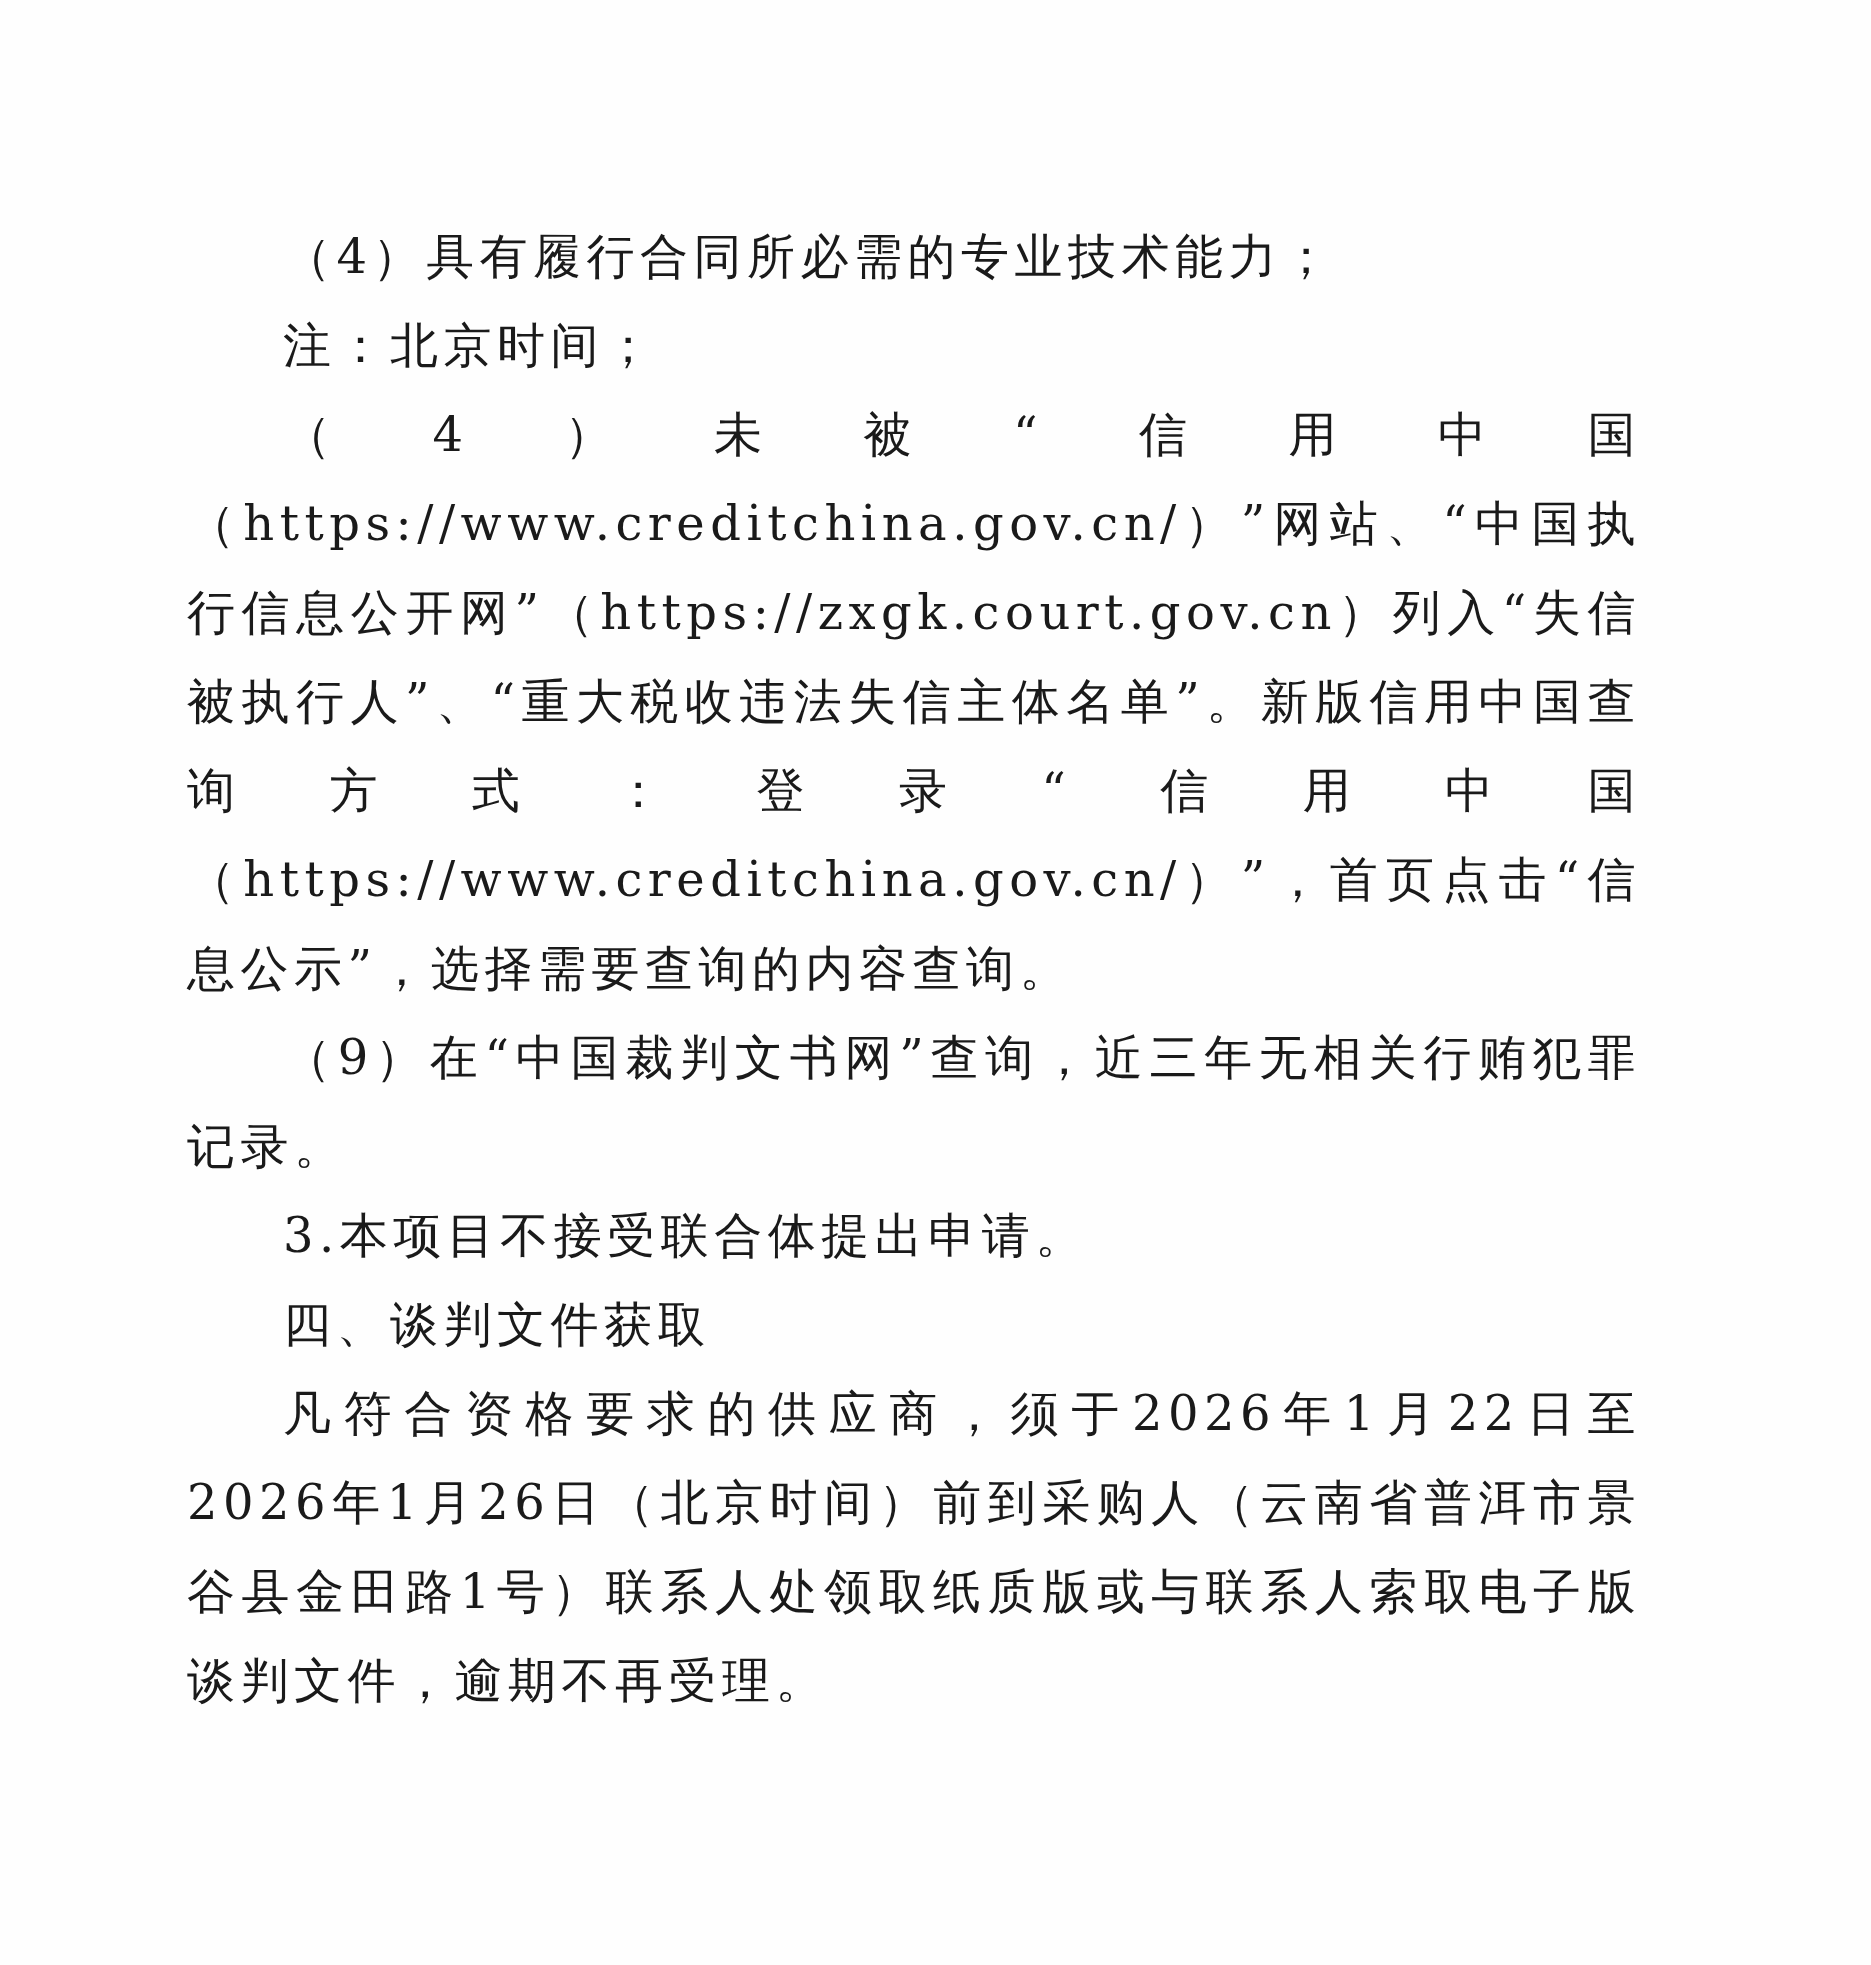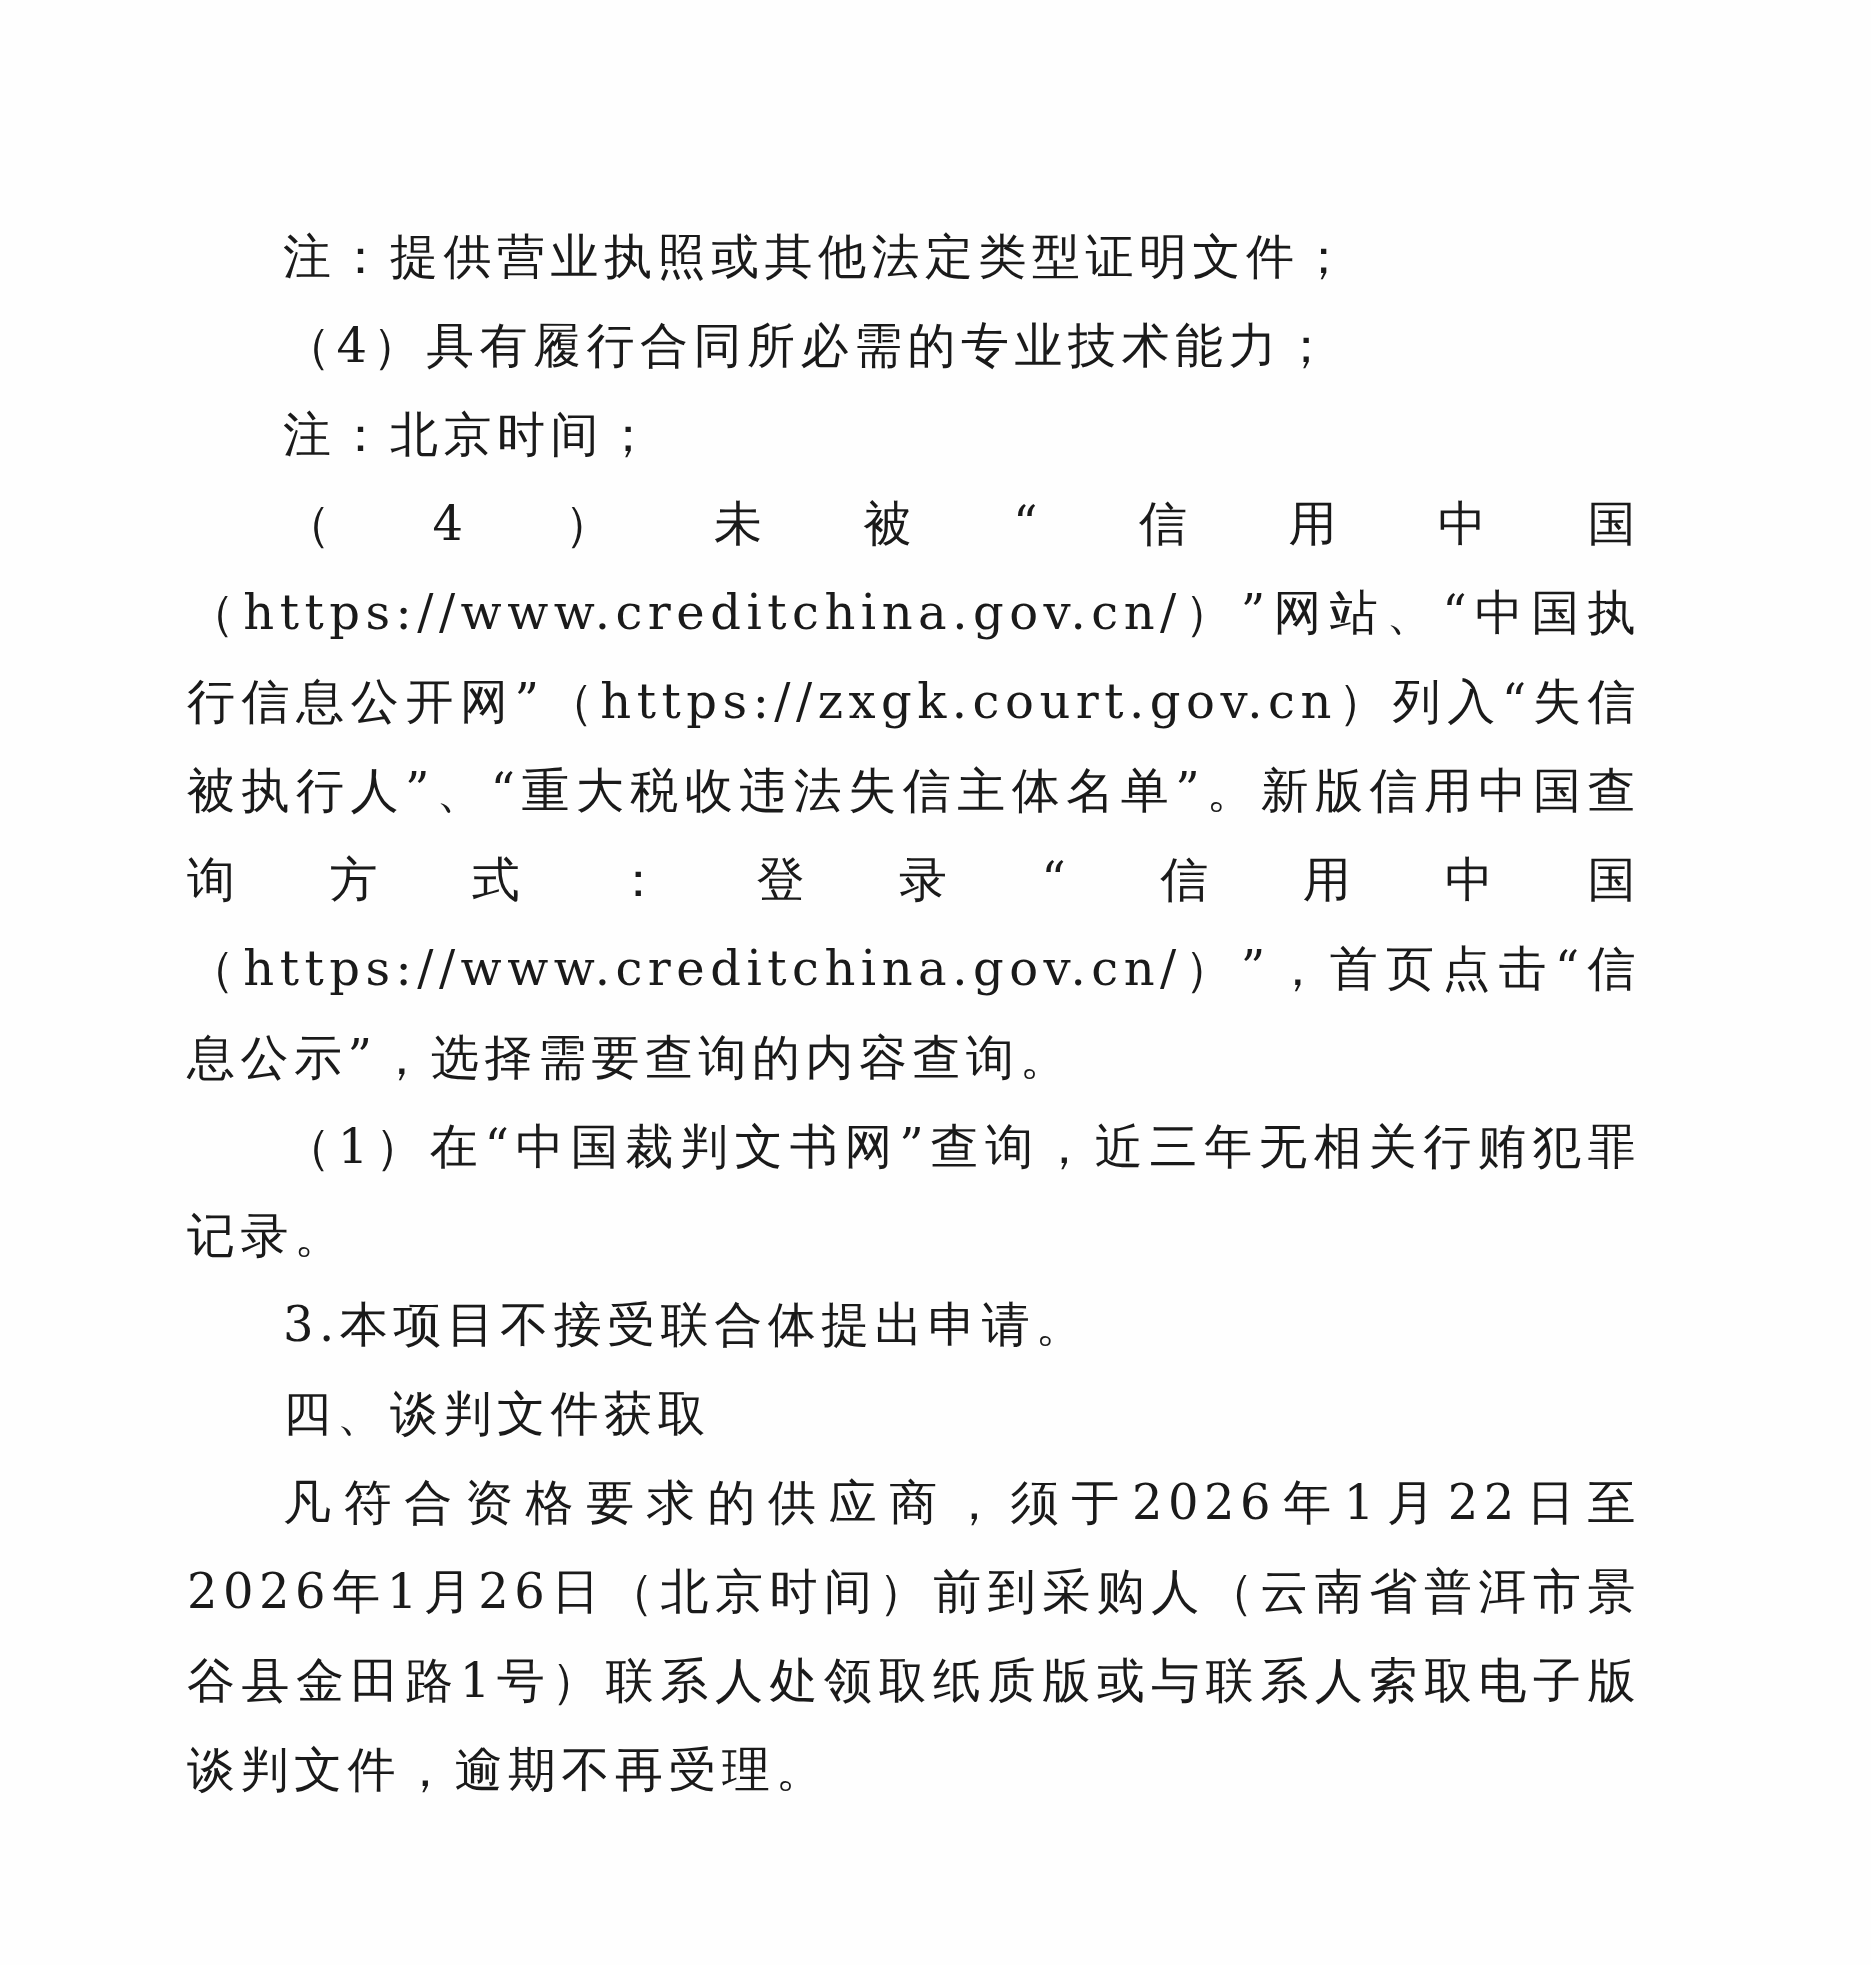--- a/index.html
+++ b/index.html
@@ -16,25 +16,24 @@
     letter-spacing: 5.5px;
   }
   .para { margin: 0; padding: 0; text-indent: 96px; }
   .heading { margin: 0; text-indent: 96px; font-family: Liberation Serif, serif; }
 </style>
 </head>
 <body>
 
 <div class="page">
   <div class="body-text">
-    <p class="para">注：提供营业执照或其他法定类型证明文件；</p>
     <p class="para">（4）具有履行合同所必需的专业技术能力；</p>
     <p class="para">注：北京时间；</p>
     <p class="para">（4）未被“信用中国（https://www.creditchina.gov.cn/）”网站、“中国执行信息公开网”（https://zxgk.court.gov.cn）列入“失信被执行人”、“重大税收违法失信主体名单”。新版信用中国查询方式：登录“信用中国（https://www.creditchina.gov.cn/）”，首页点击“信息公示”，选择需要查询的内容查询。</p>
-    <p class="para">（1）在“中国裁判文书网”查询，近三年无相关行贿犯罪记录。</p>
+    <p class="para">（9）在“中国裁判文书网”查询，近三年无相关行贿犯罪记录。</p>
     <p class="para">3.本项目不接受联合体提出申请。</p>
     <p class="heading">四、谈判文件获取</p>
     <p class="para">凡符合资格要求的供应商，须于2026年1月22日至2026年1月26日（北京时间）前到采购人（云南省普洱市景谷县金田路1号）联系人处领取纸质版或与联系人索取电子版谈判文件，逾期不再受理。</p>
 
   </div>
 
 </div>
 
 
 </body></html>

